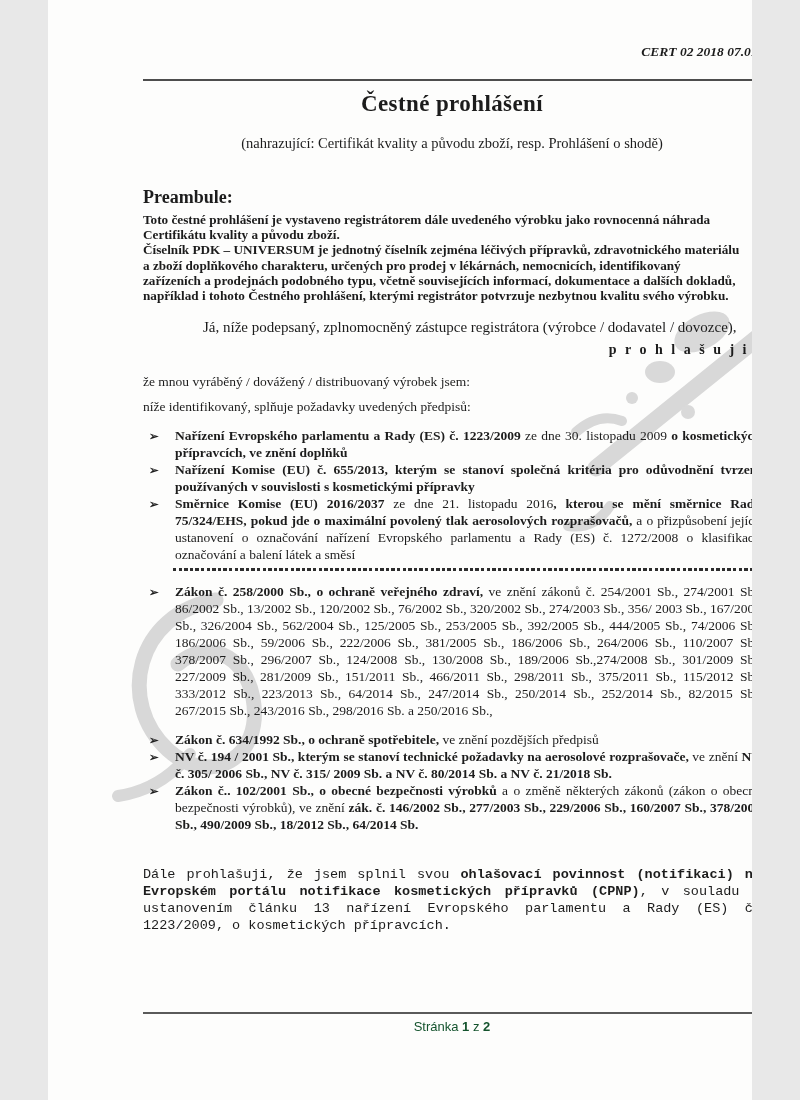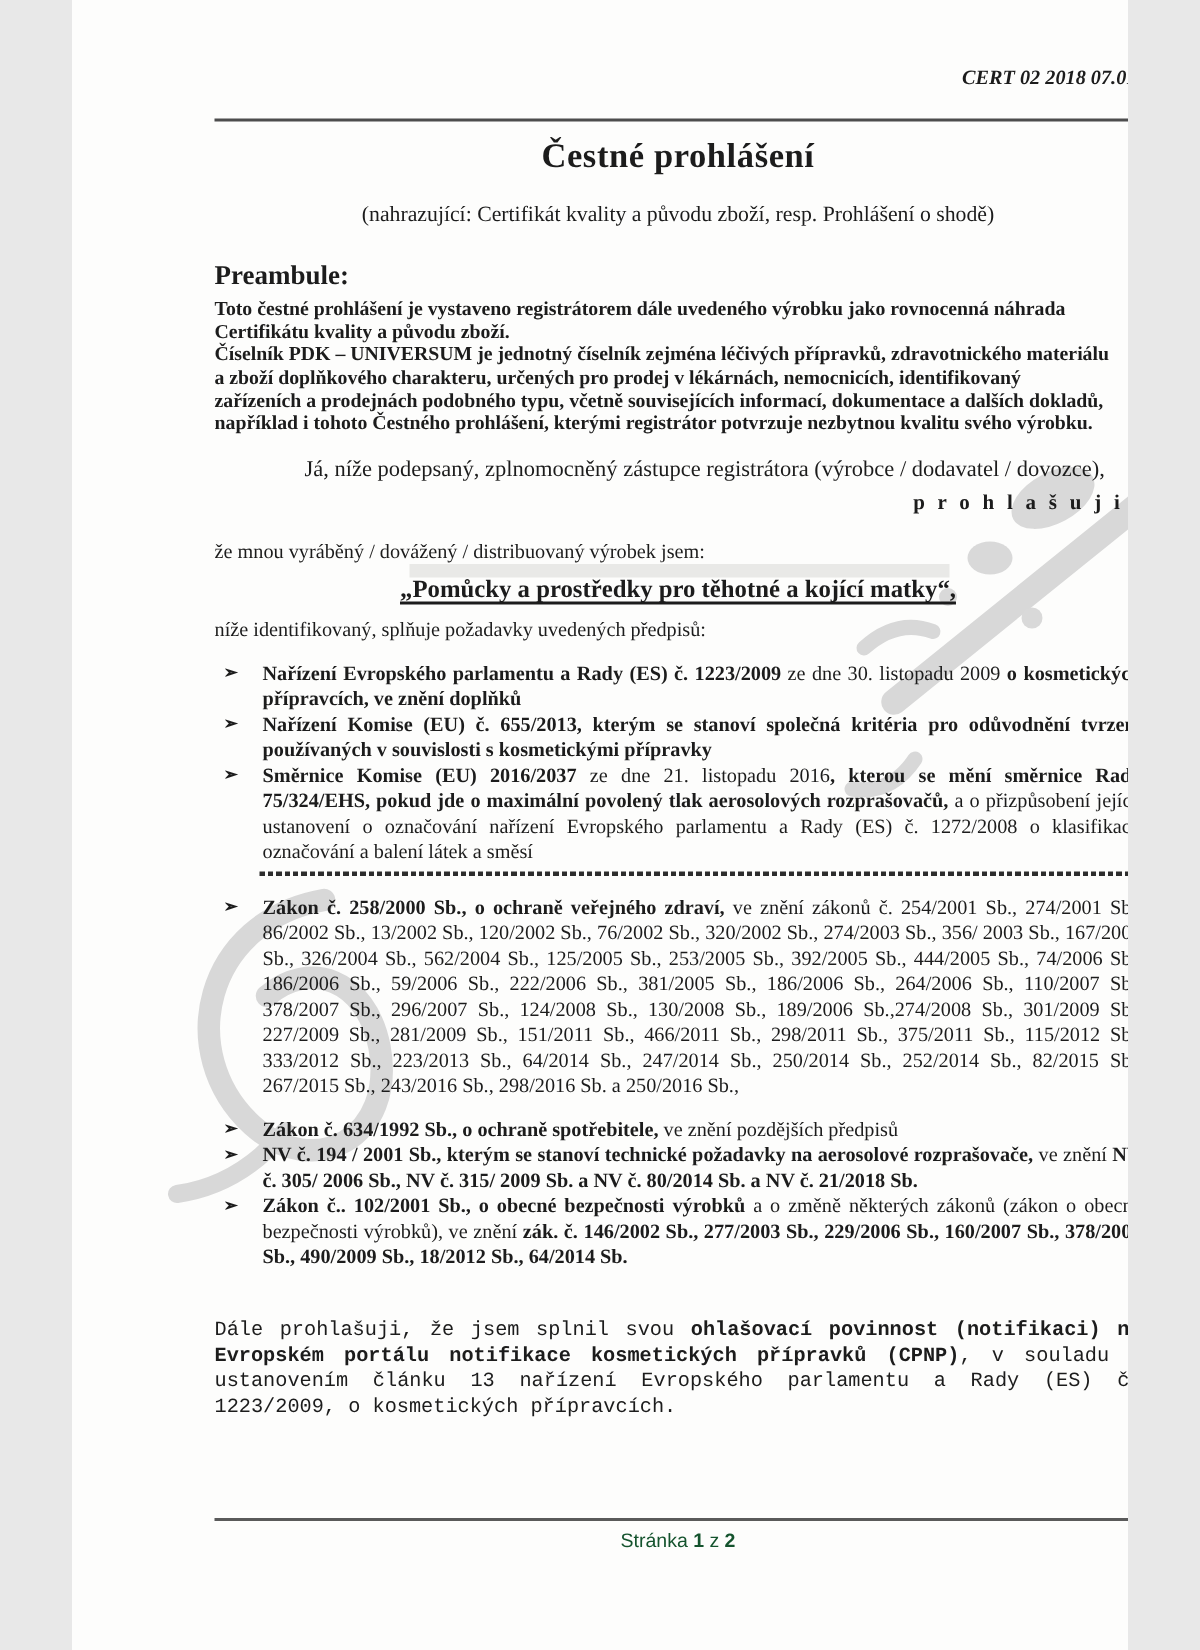--- a/index.html
+++ b/index.html
@@ -4,21 +4,21 @@
 <style>
   html,body{margin:0;padding:0;background:#e8e8e8;}
   .page{position:relative;width:704px;height:1100px;background:#fdfdfc;overflow:hidden;
         font-family:"Liberation Serif", serif;color:#1c1c1c;margin:0 auto;}
   .wm{position:absolute;left:0;top:0;z-index:0;pointer-events:none;}
   .content{position:absolute;left:95px;width:618px;top:0;z-index:1;}
   .cert-code{margin-top:44px;text-align:right;font-style:italic;font-weight:700;font-size:13.5px;}
   .top-rule{border:0;border-top:2px solid #4d4d4d;margin:19px 0 0 0;}
   .doc-title{margin:10px 0 0 0;text-align:center;font-size:23px;font-weight:700;letter-spacing:.4px;}
   .doc-subtitle{text-align:center;font-size:14.5px;font-weight:400;margin-top:18px;}
-  .preamble-heading{font-size:18px;font-weight:700;margin-top:21px;}
+  .preamble-heading{font-size:18px;font-weight:700;margin-top:35px;}
   .preamble-lines{font-weight:700;font-size:13.2px;line-height:15.2px;margin-top:4px;white-space:nowrap;}
   .intro{margin:16px 0 0 0;font-size:15px;text-indent:60px;}
   .verb{margin-top:6px;text-align:right;font-weight:700;font-size:14px;letter-spacing:2.5px;}
   .product-intro{margin:16px 0 0 0;font-size:13.5px;}
   .product-name{position:relative;margin-top:7px;text-align:center;font-size:16.5px;font-weight:700;}
   .product-name .u{text-decoration:underline;text-underline-offset:3px;text-decoration-thickness:2px;}
   .smudge{position:absolute;left:130px;top:-7px;width:360px;height:9px;background:#e3e3e1;opacity:.8;}
   .outro{margin:9px 0 0 0;font-size:13.5px;}
   ul.reg-list{list-style:none;margin:12px 0 0 0;padding:0;font-size:13.5px;line-height:17px;text-align:justify;}
   ul.reg-list li{position:relative;padding-left:32px;}
@@ -71,24 +71,20 @@
         <div>zařízeních a prodejnách podobného typu, včetně souvisejících informací, dokumentace a dalších dokladů,</div>
         <div>například i tohoto Čestného prohlášení, kterými registrátor potvrzuje nezbytnou kvalitu svého výrobku.</div>
       </div>
 
     <p class="intro">Já, níže podepsaný, zplnomocněný zástupce registrátora (výrobce / dodavatel / dovozce),</p>
 
     <div class="verb">p r o h l a š u j i ,</div>
 
     <p class="product-intro">že mnou vyráběný / dovážený  / distribuovaný výrobek jsem:</p>
 
-    <div class="product-name">
-      <span class="smudge"></span>
-      <span class="u">„Pomůcky a prostředky pro těhotné a kojící matky“,</span>
-    </div>
 
     <p class="outro">níže identifikovaný, splňuje požadavky uvedených předpisů:</p>
 
     <ul class="reg-list">
       <li>
         <span class="bullet">➢</span>
         <span><span class="b">Nařízení Evropského parlamentu a Rady (ES) č. 1223/2009</span><span> ze dne 30. listopadu 2009 </span><span class="b">o kosmetických přípravcích, ve znění doplňků</span></span>
       </li>
       <li>
         <span class="bullet">➢</span>

